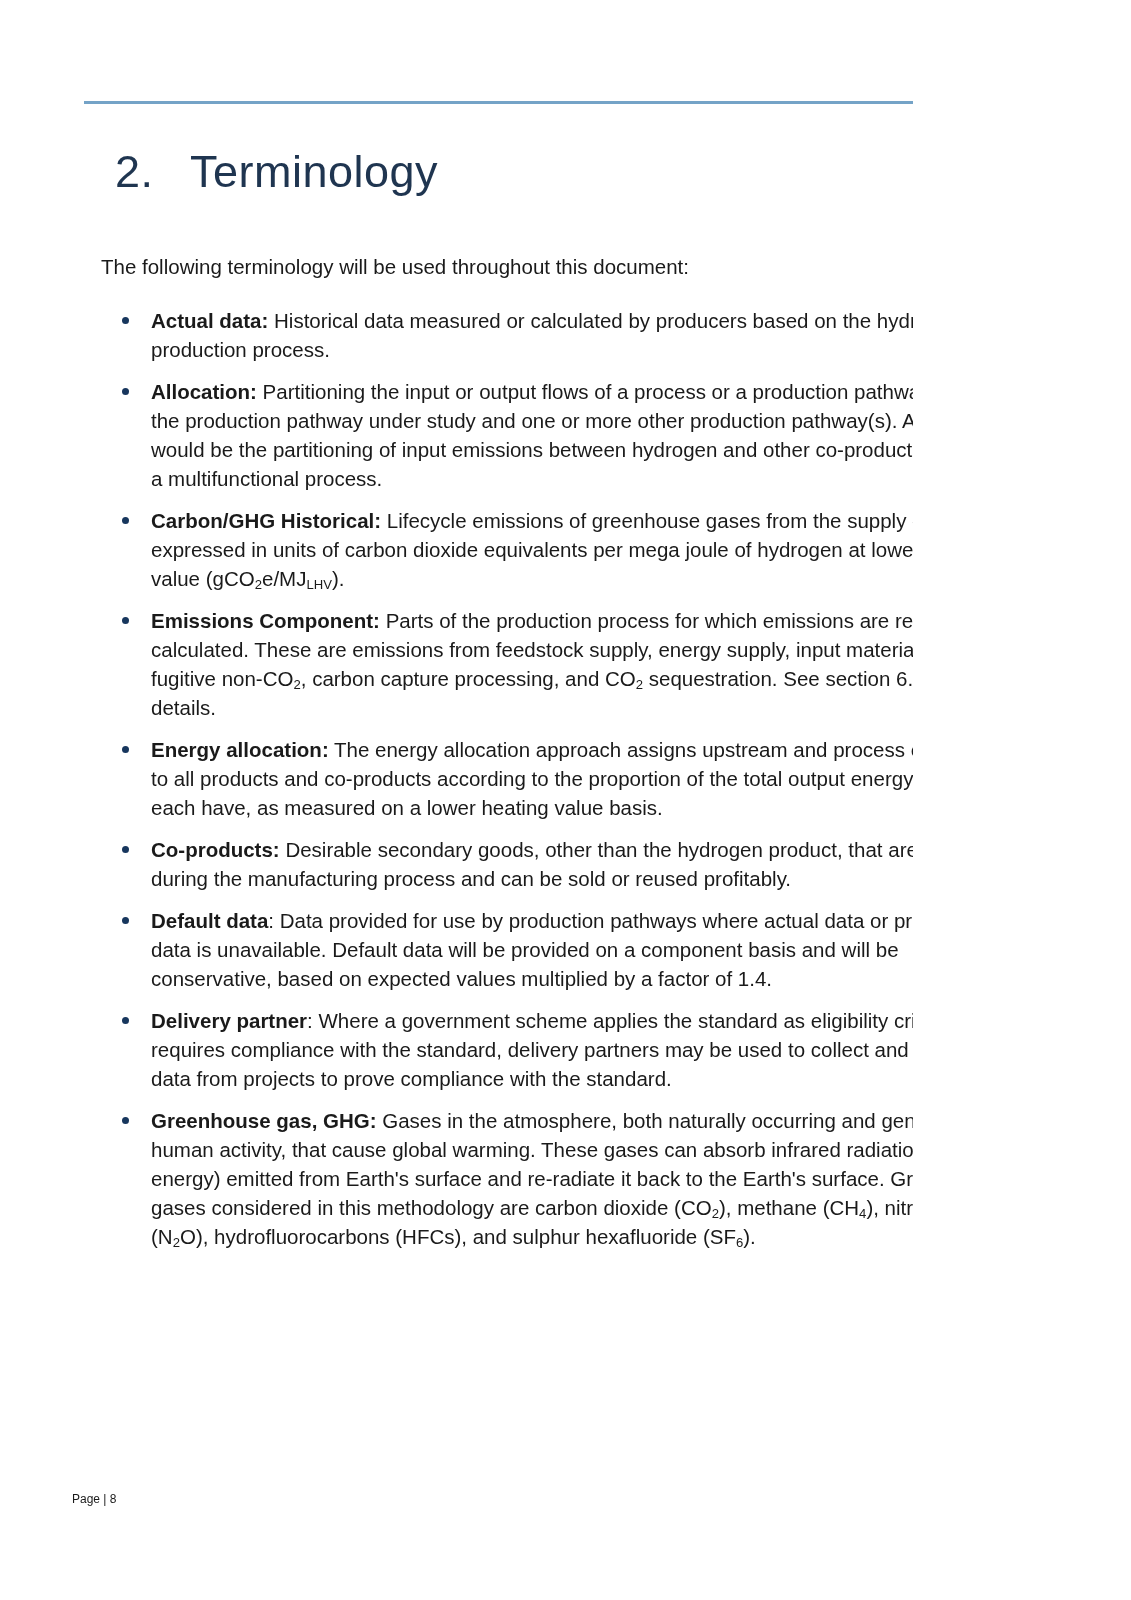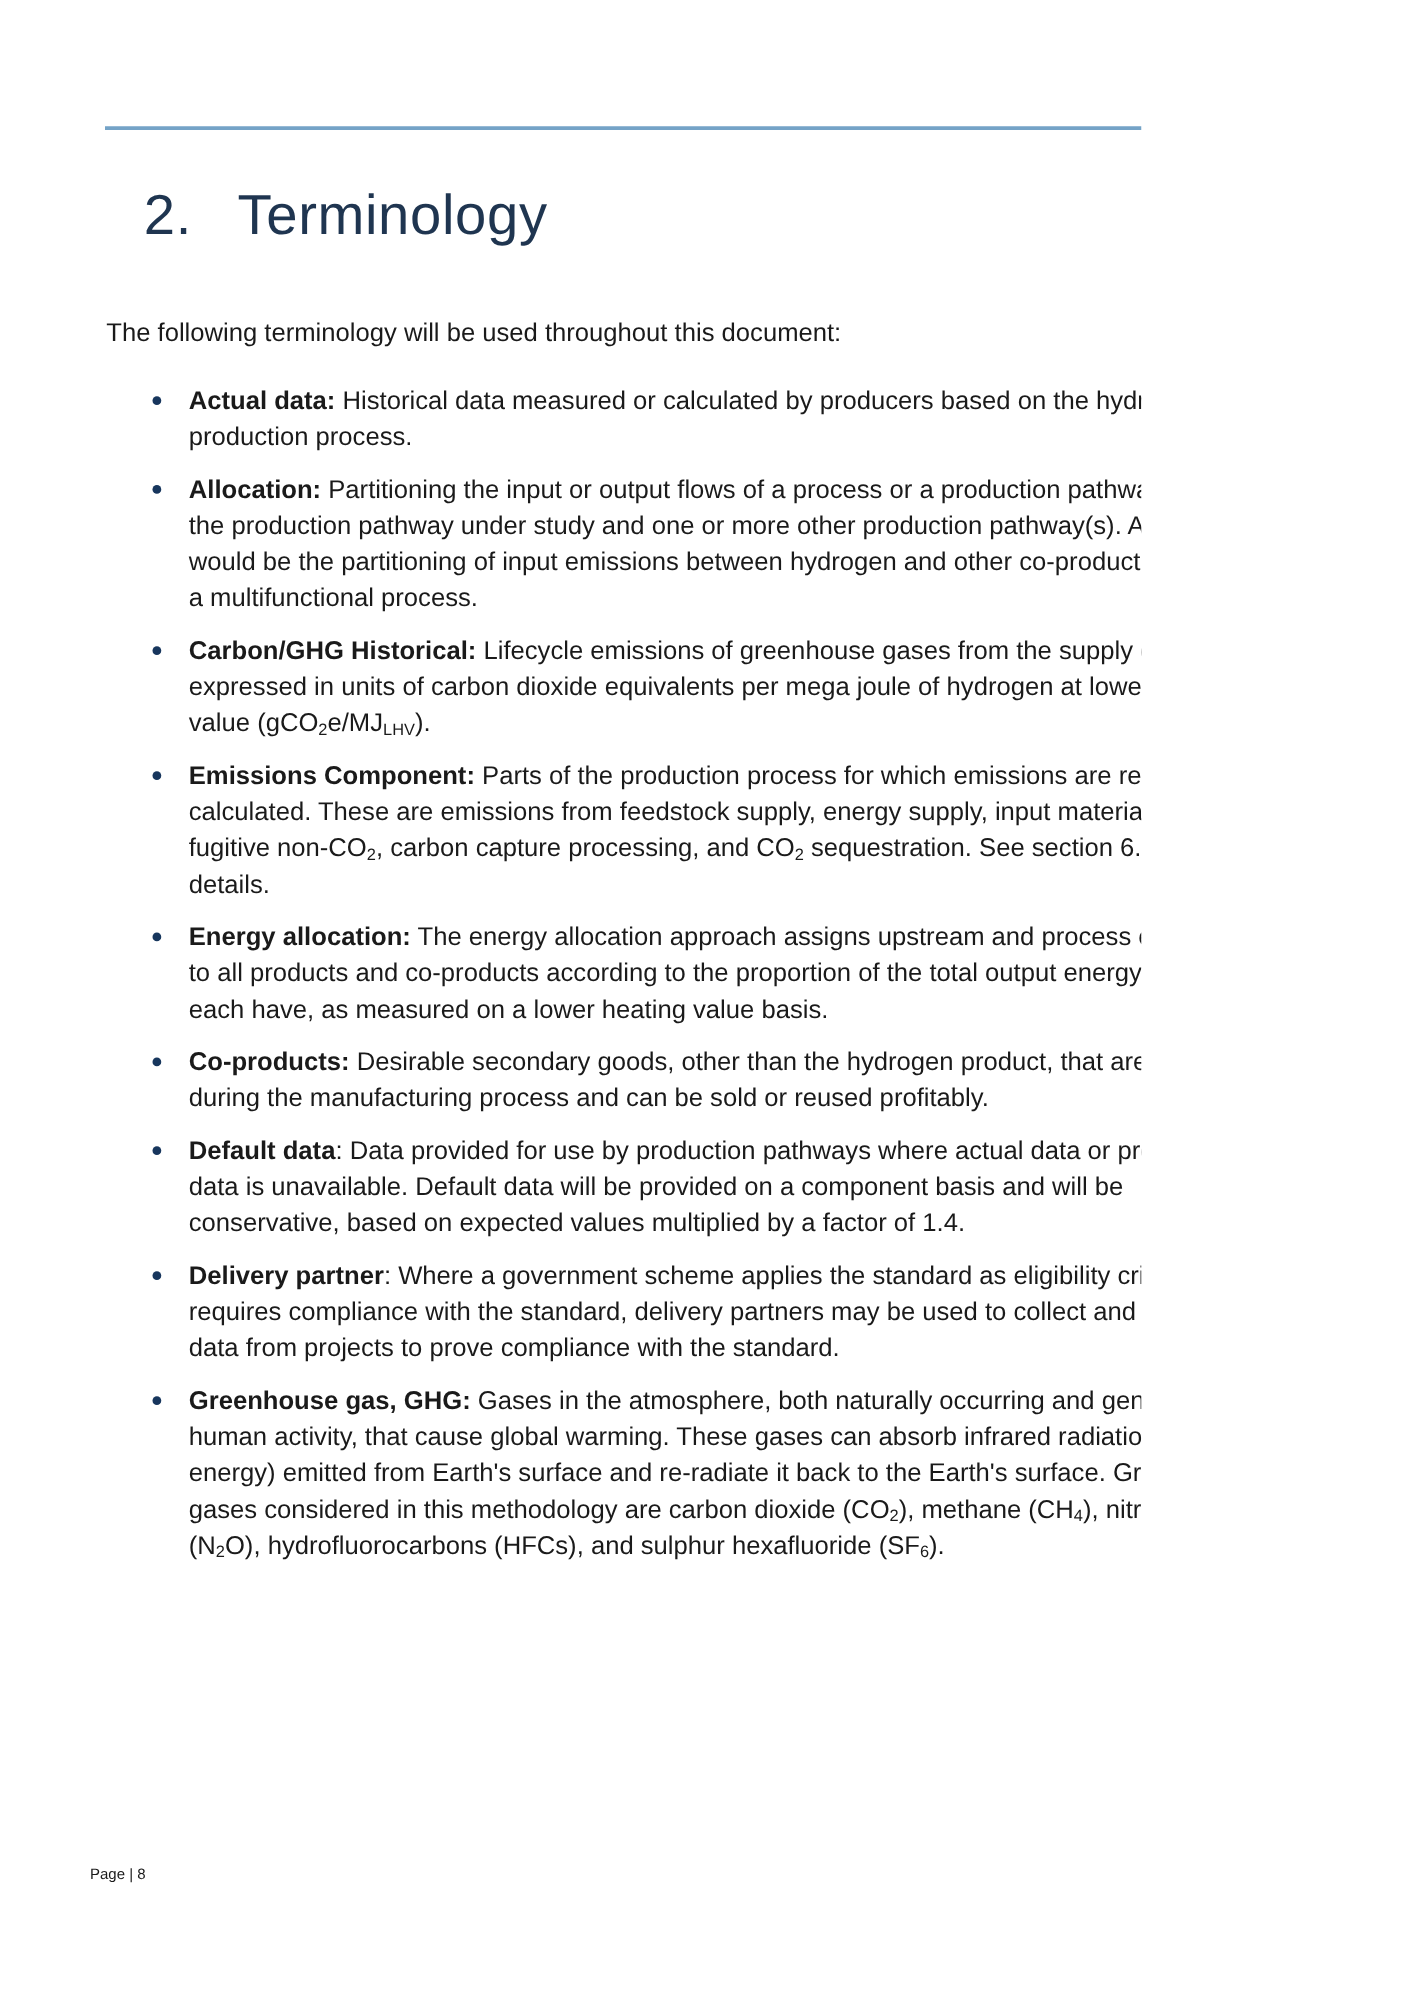--- a/index.html
+++ b/index.html
@@ -30,21 +30,21 @@
     color: var(--heading-color);
     letter-spacing: 0.5px;
     white-space: nowrap;
   }
   .heading .num {
     display: inline-block;
     width: 75px;
   }
   .intro {
     position: absolute;
-    top: 255px; left: 85px;
+    top: 255px; left: 101px;
     font-size: 20.5px;
     color: var(--body-color);
   }
   ul.terms {
     position: absolute;
     top: 306px; left: 120px;
     width: 903px;
     margin: 0; padding: 0;
     list-style: none;
   }

